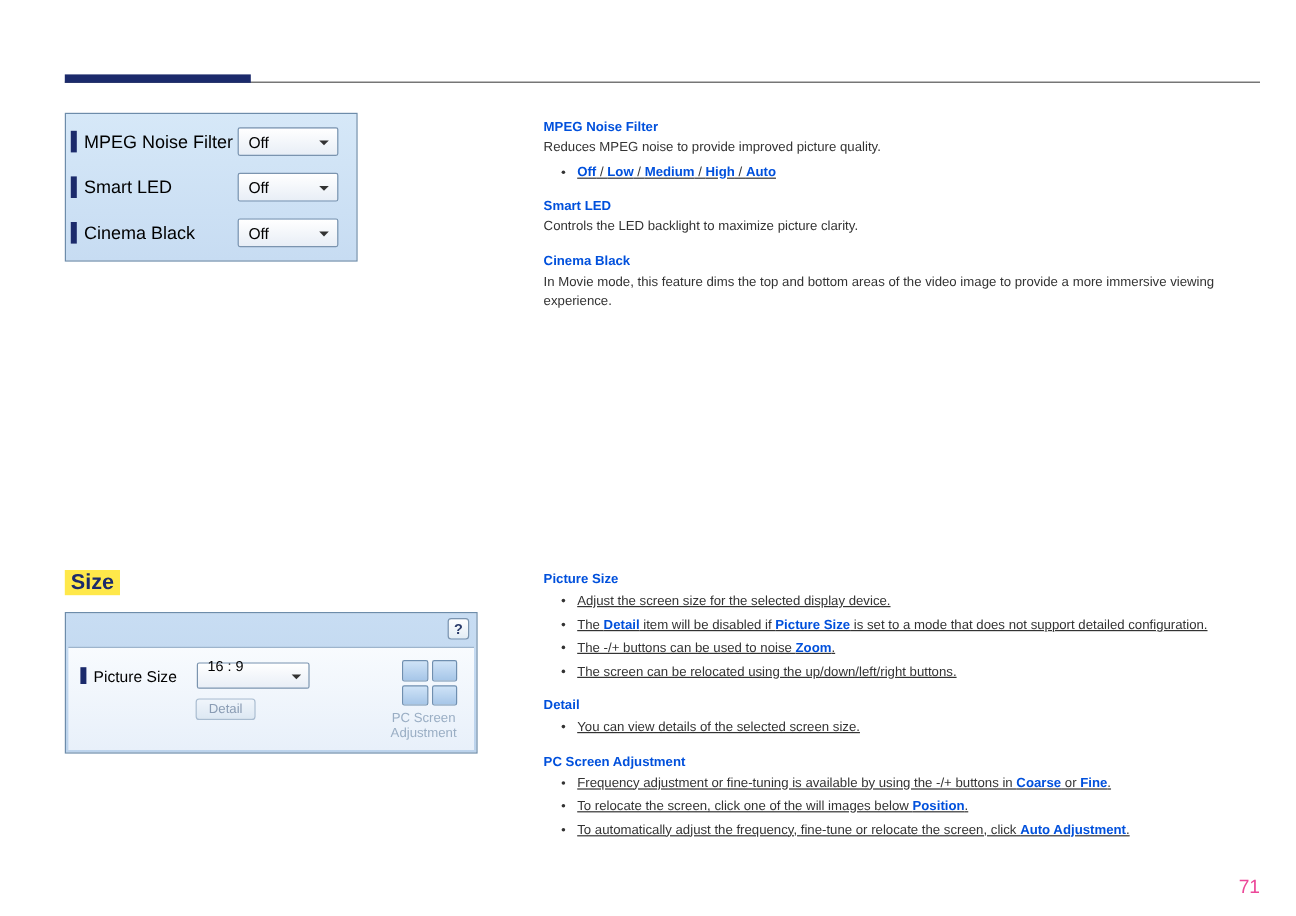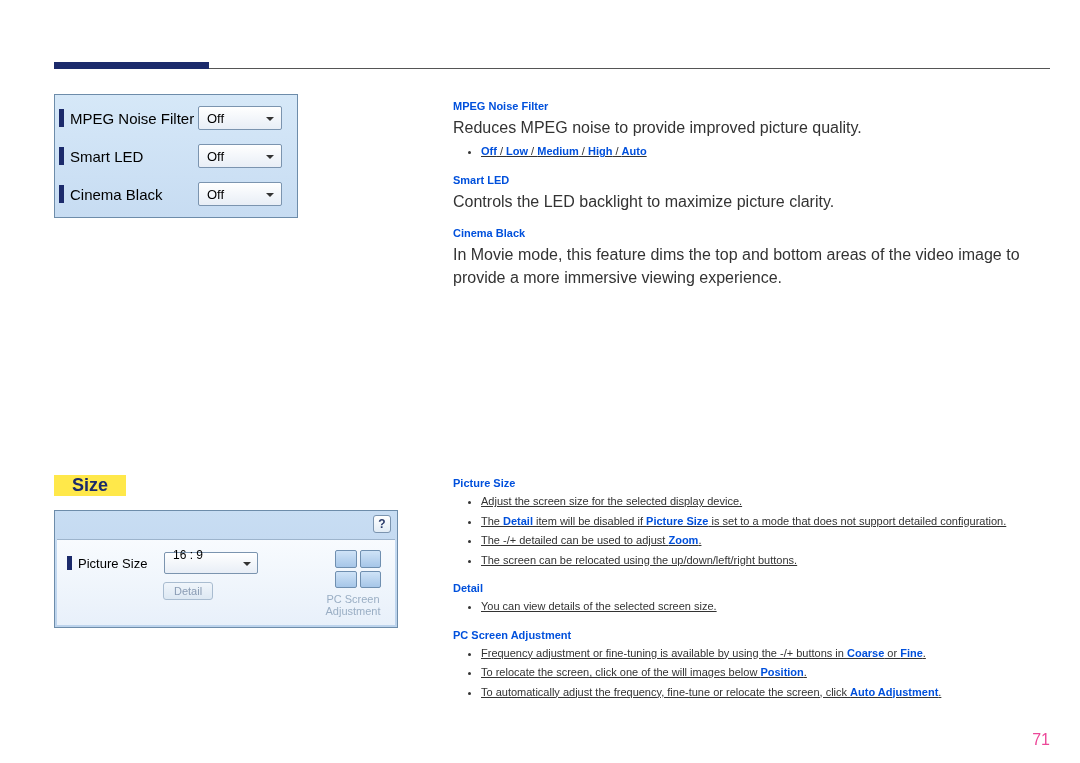--- a/index.html
+++ b/index.html
@@ -55,21 +55,21 @@
   .p1-drop svg { position:absolute; right:6px; top:7px; }
 
   
   .size-hd {
     position:absolute;
     left:54px; top:475px;
     font-size:18px;
     color:#1b2a6b;
     font-weight:bold;
     background:#ffe84a;
-    padding:0 18px;
+    padding:0 5px;
   }
 
   
   .panel2 {
     position:absolute;
     left:54px; top:510px;
     width:344px; height:118px;
     background:linear-gradient(#c8ddf3,#bcd3ec);
     border:1px solid #6d8caa;
     overflow:hidden;
@@ -123,21 +123,21 @@
   .p2-pcscr {
     position:absolute; right:2px; bottom:8px;
     font-size:11px; color:#9aaec4; text-align:center; width:80px;
     line-height:1.1;
   }
 
   
   .right-col { position:absolute; left:453px; top:100px; right:30px; }
   .blk { margin-bottom:14px; }
   .hd-blue { color:#0050dc; font-weight:bold; font-size:11px; margin-bottom:4px; }
-  .body-txt { color:#333; font-size:16px; line-height:1.45; }
+  .body-txt { color:#333; font-size:11px; line-height:1.45; }
   ul.spec { margin:4px 0 0 0; padding-left:28px;text-decoration:underline; }
   ul.spec li { margin-bottom:3px; line-height:1.5; }
   ul.spec li::marker { color:#333; }
   .bold-blue { color:#0050dc; font-weight:bold; }
 
   .right-col2 { position:absolute; left:453px; top:477px; right:30px; }
 
   .page-num {
     position:absolute; right:30px; bottom:14px;
     font-size:16px; color:#ec4899; font-weight:300;
@@ -230,21 +230,21 @@
     <div class="body-txt">In Movie mode, this feature dims the top and bottom areas of the video image to provide a more immersive viewing experience.</div>
   </div>
 </div>
 
 <div class="right-col2">
   <div class="blk">
     <div class="hd-blue">Picture Size</div>
     <ul class="spec">
       <li>Adjust the screen size for the selected display device.</li>
       <li><span>The </span><span class="bold-blue">Detail</span><span> item will be disabled if </span><span class="bold-blue">Picture Size</span><span> is set to a mode that does not support detailed configuration.</span></li>
-      <li><span>The -/+ detailed can be used to adjust </span><span class="bold-blue">Zoom</span><span>.</span></li>
+      <li><span>The -/+ buttons can be used to noise </span><span class="bold-blue">Zoom</span><span>.</span></li>
       <li>The screen can be relocated using the up/down/left/right buttons.</li>
     </ul>
   </div>
   <div class="blk">
     <div class="hd-blue">Detail</div>
     <ul class="spec">
       <li>You can view details of the selected screen size.</li>
     </ul>
   </div>
   <div class="blk">

